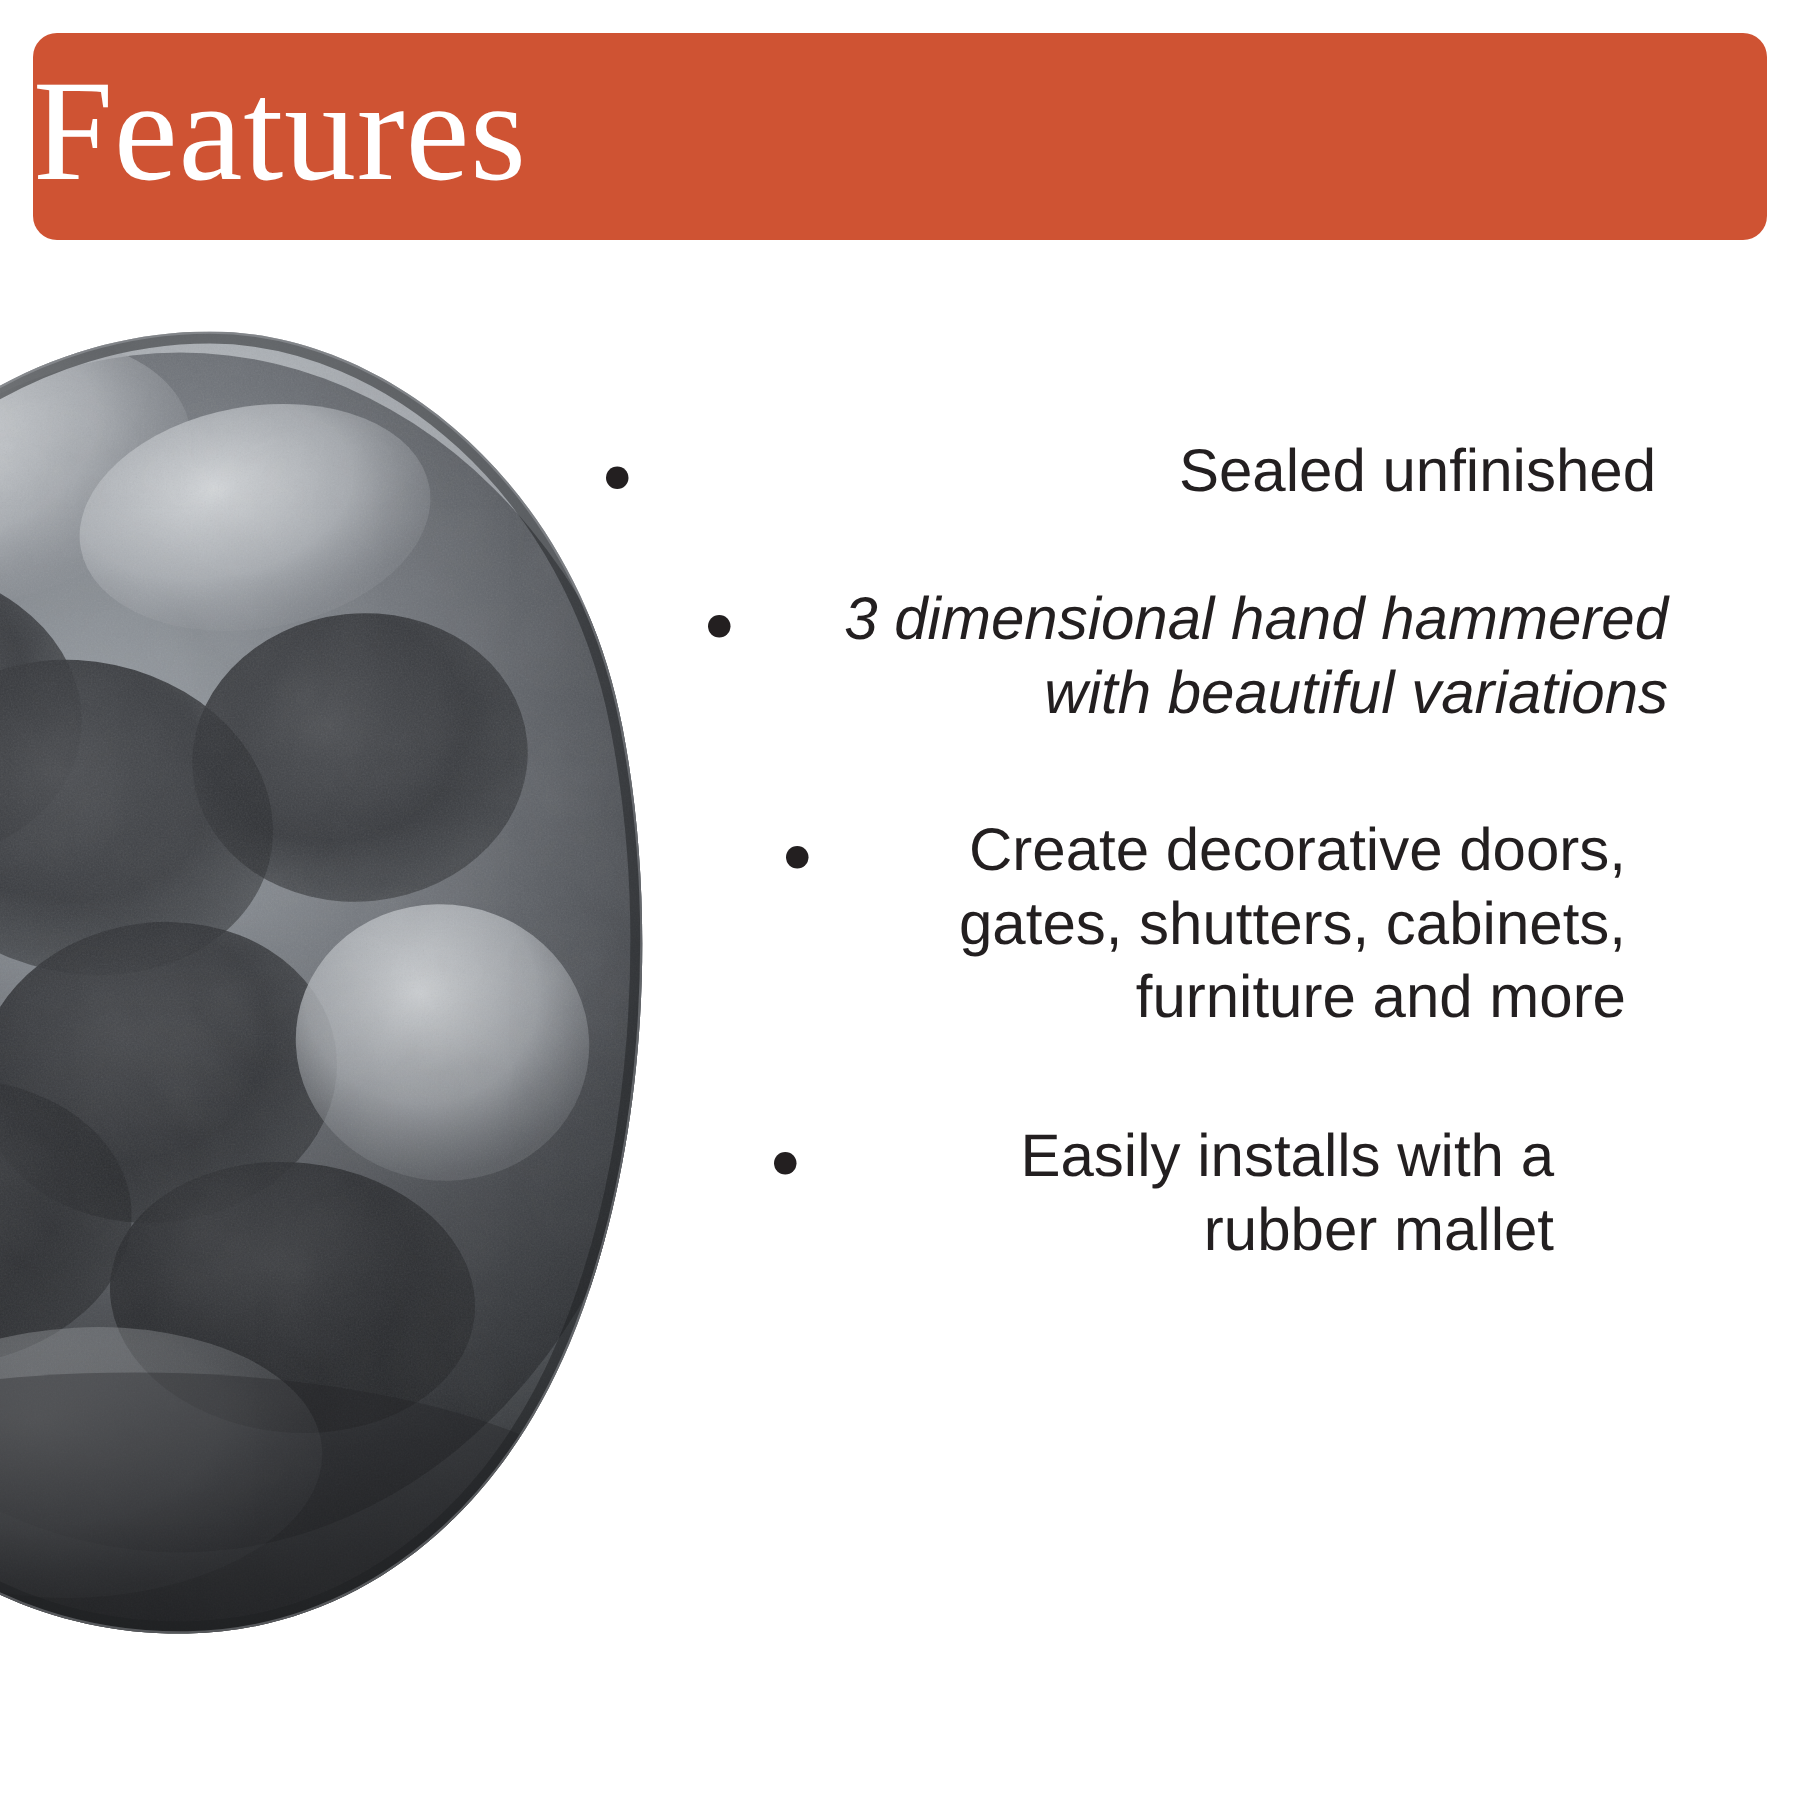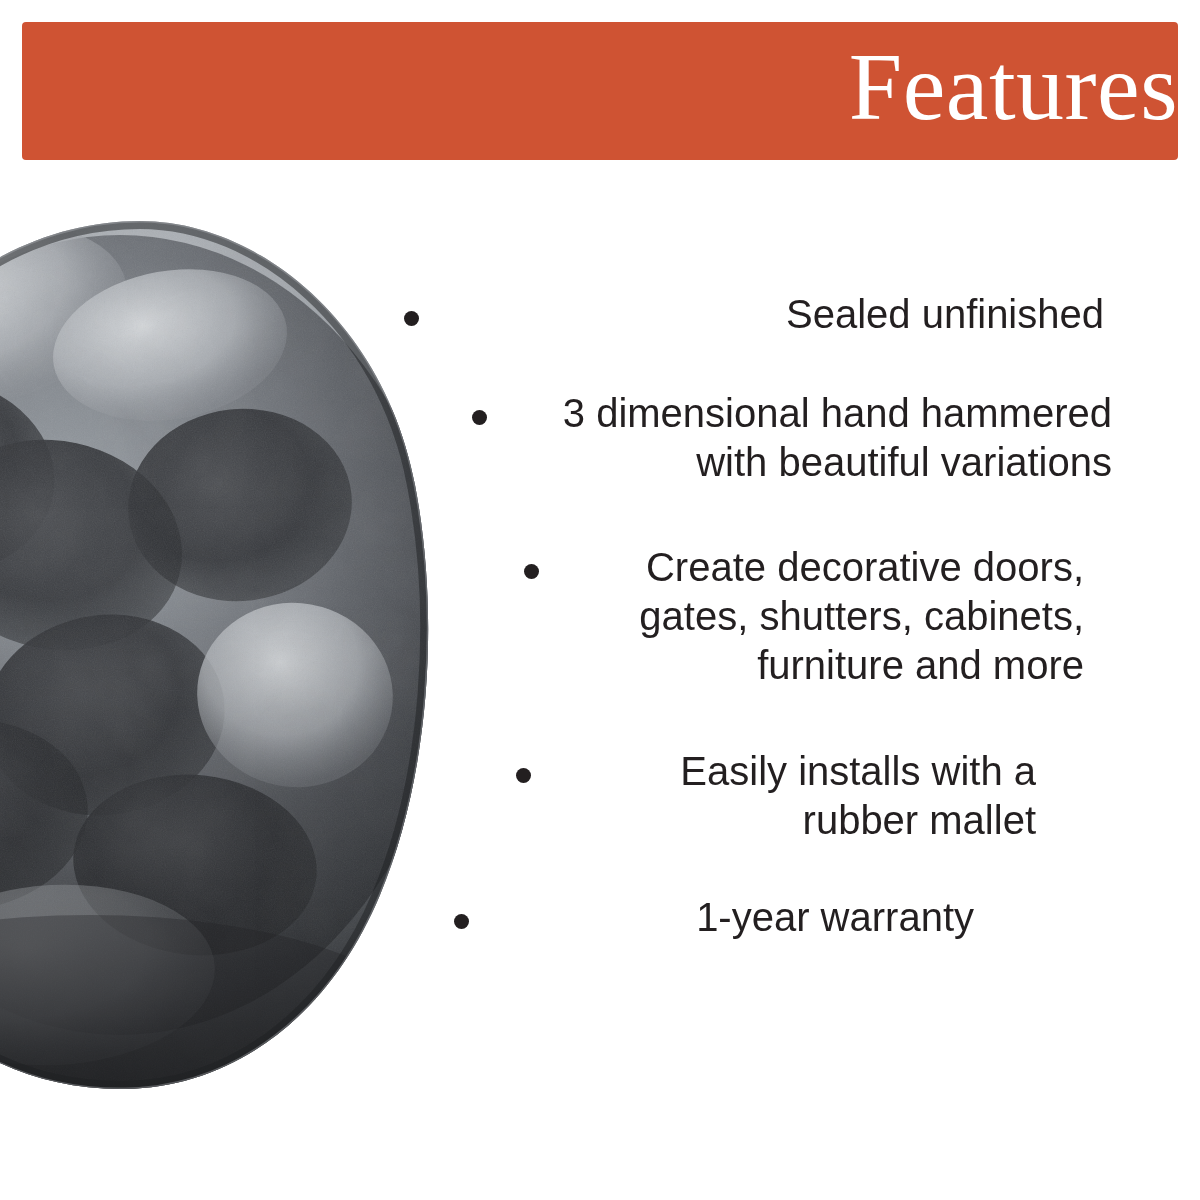--- a/index.html
+++ b/index.html
@@ -18,24 +18,24 @@
   }
 
   
   .header-banner {
     position: absolute;
     left: 22px;
     top: 22px;
     width: 1156px;
     height: 138px;
     background: #cf5333;
-    border-radius: 4px;
+    border-radius: 16px;
     display: flex;
     align-items: center;
-    justify-content: flex-end;
+    justify-content: flex-start;
     box-sizing: border-box;
   }
   .header-title {
     font-family: "Liberation Serif", "DejaVu Serif", serif;
     font-size: 96px;
     line-height: 1;
     color: #ffffff;
     letter-spacing: 0.5px;
     font-weight: 400;
     white-space: nowrap;
@@ -88,21 +88,21 @@
     margin-top: 0.52em;
     margin-right: 17px;
   }
   .feature-text {
     flex: 1 1 auto;
     white-space: pre-line;
   }
 
   
   .feature-item.i0 { left: 404px;  top: 290px;  width: 700px; }
-  .feature-item.i1 { left: 472px;  top: 389px;  width: 640px; }
+  .feature-item.i1 { left: 472px;  top: 389px;  width: 640px; font-style: italic; }
   .feature-item.i2 { left: 524px;  top: 543px;  width: 560px; }
   .feature-item.i3 { left: 516px;  top: 747px;  width: 520px; }
   .feature-item.i4 { left: 454px;  top: 893px;  width: 520px; }
 </style>
 </head>
 <body>
 
 <div class="header-banner">
   <div class="header-title">Features</div>
 </div>
@@ -211,17 +211,13 @@
     <span class="feature-bullet"></span>
     <span class="feature-text">Easily installs with a
 rubber mallet</span>
   </li>
   <li class="feature-item i2">
     <span class="feature-bullet"></span>
     <span class="feature-text">Create decorative doors,
 gates, shutters, cabinets,
 furniture and more</span>
   </li>
-  <li class="feature-item i4">
-    <span class="feature-bullet"></span>
-    <span class="feature-text">1-year warranty</span>
-  </li>
 </ul>
 
 </body></html>

